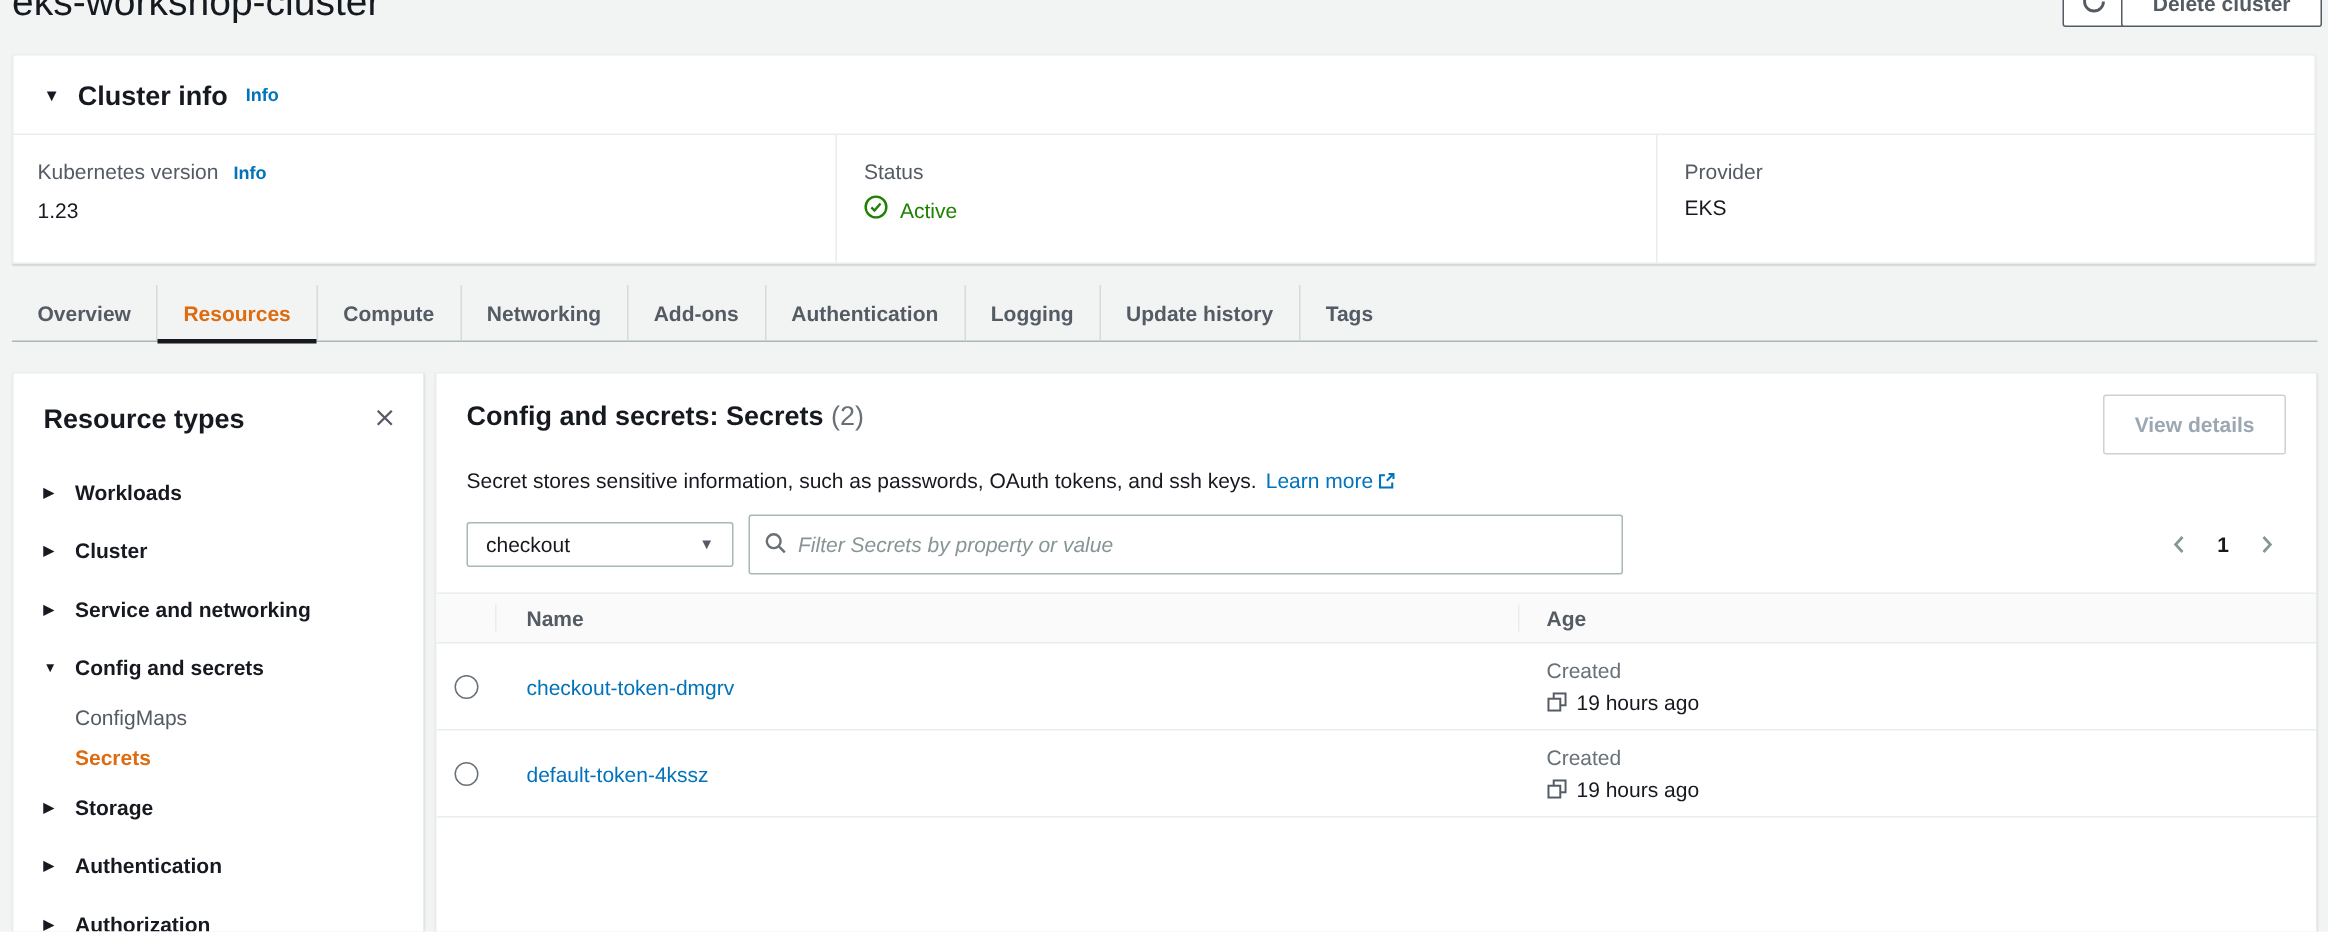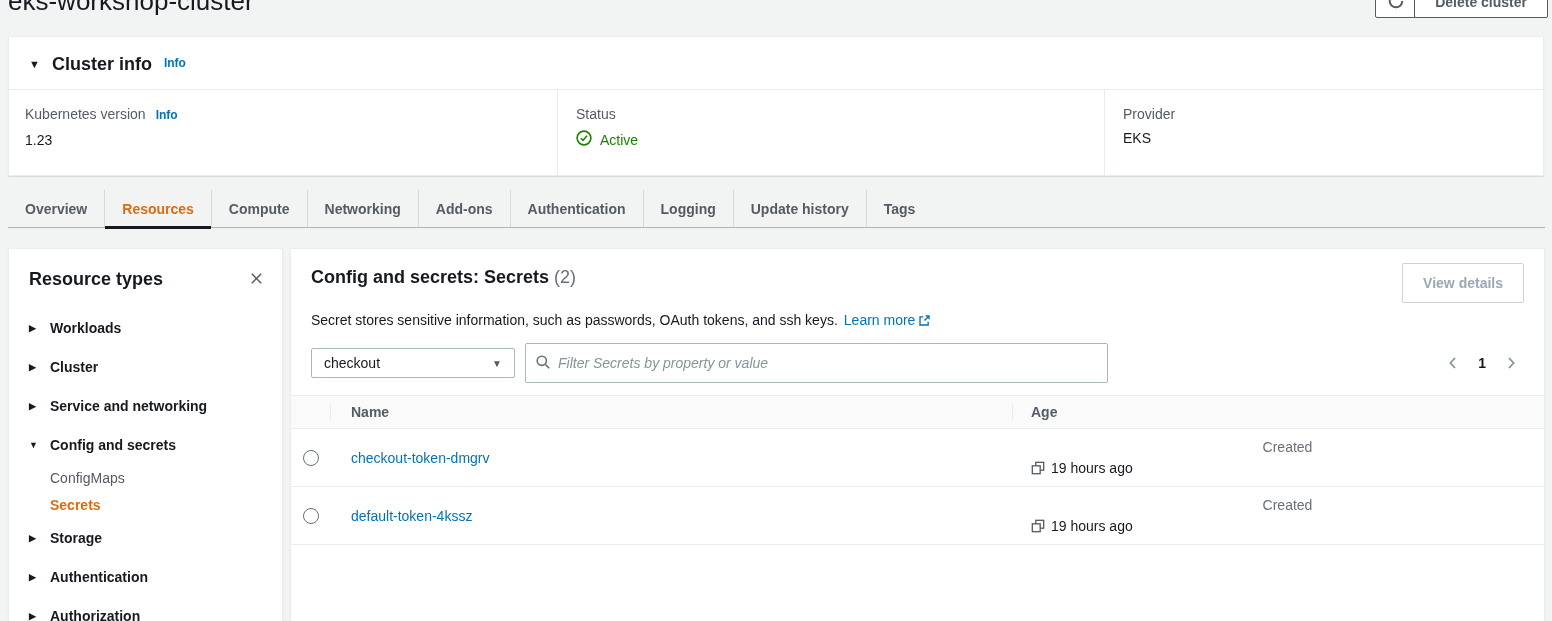--- a/index.html
+++ b/index.html
@@ -80,21 +80,21 @@
   .view-details-btn {
     height: 40px; padding: 0 20px; background: #fff; border: 1px solid #ccd2d6;
     border-radius: 2px; color: #9ba7b2; font-weight: 700; font-size: 14px;
     font-family: inherit; cursor: not-allowed; margin-top: -4px;
   }
   .desc { padding: 9px 20px 0 20px; font-size: 14px; color: #16191f; }
   .learn-more { color: #0073bb; text-decoration: none; cursor: pointer; margin-left: 6px; }
   .ext-ico { vertical-align: -2px; margin-left: 3px; }
   .filter-row { margin-top: 13px; padding: 0 20px; display: flex; align-items: center; }
   .dropdown {
-    width: 204px; height: 30px; border: 1px solid #aab7b8; border-radius: 2px;
+    width: 178px; height: 30px; border: 1px solid #aab7b8; border-radius: 2px;
     display: flex; align-items: center; justify-content: space-between;
     padding: 0 12px; cursor: pointer; background: #fff; font-size: 14px;
   }
   .dd-caret { font-size: 10px; color: #545b64; }
   .searchbox {
     margin-left: 10px; width: 583px; height: 40px; border: 1px solid #aab7b8;
     border-radius: 2px; display: flex; align-items: center; padding: 0 9px; gap: 7px; background: #fff;
   }
   .searchbox input { border: none; outline: none; flex: 1; font-size: 14px; font-family: inherit; color: #16191f; background: transparent; }
   .searchbox input::placeholder { color: #879596; font-style: italic; }
@@ -114,21 +114,21 @@
   .thead .col-sel::after, .thead .col-name::after {
     content: ""; position: absolute; right: 0; top: 7px; bottom: 7px; width: 1px; background: #eaeded;
   }
   .trow { height: 58px; display: flex; align-items: center; border-bottom: 1px solid #eaeded; }
   .trow .col-sel { display: flex; align-items: center; justify-content: center; }
   .radio {
     width: 16px; height: 16px; border-radius: 50%; border: 1px solid #687078;
     background: #fff; display: inline-block; cursor: pointer;
   }
   .res-link { color: #0073bb; text-decoration: none; font-size: 14px; cursor: pointer; }
-  .age-cell { display: flex; flex-direction: column; gap: 5px; text-align: center; }
+  .age-cell { display: flex; flex-direction: column; gap: 5px; }
   .age-label { color: #687078; font-size: 14px; }
   .age-line { display: flex; align-items: center; gap: 6px; color: #16191f; font-size: 14px; }
   .copy-btn { background: none; border: none; cursor: pointer; line-height: 0; padding: 0; }
 </style>
 </head>
 <body>
 
 <div id="app">
 
   <div class="page-title">eks-workshop-cluster</div>

